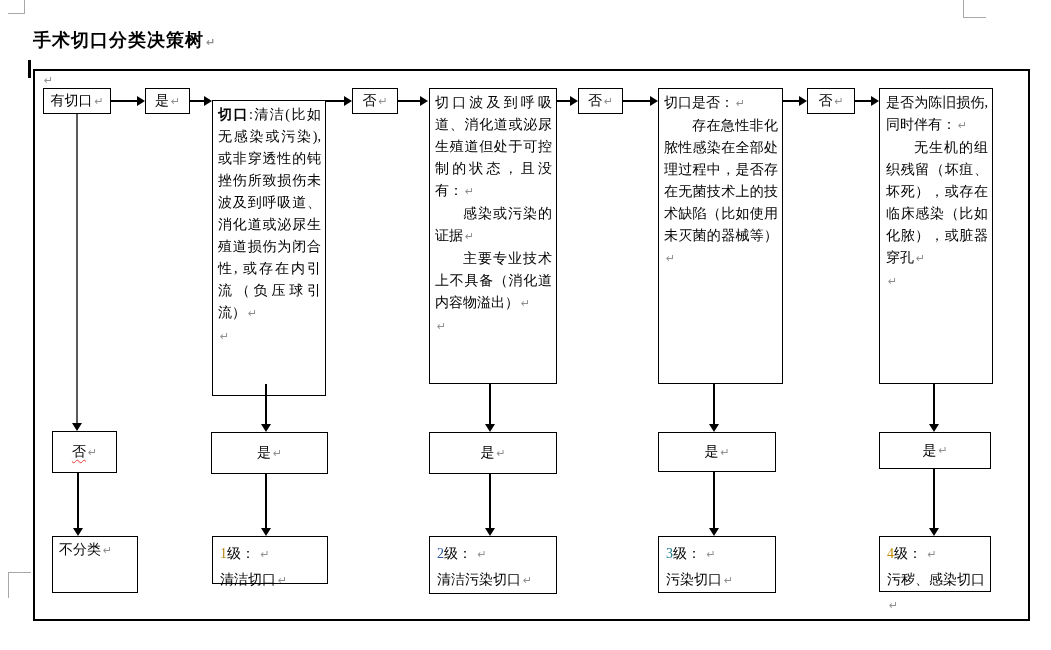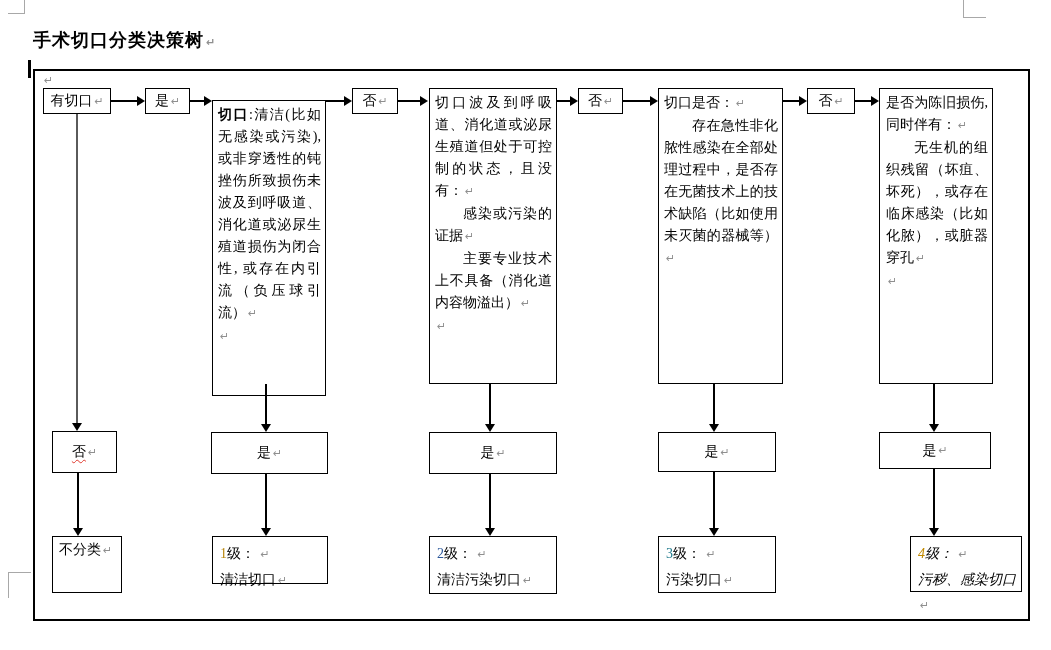--- a/index.html
+++ b/index.html
@@ -90,21 +90,21 @@
   <div class="wbox bigq" style="left:879px;top:88px;width:114px;height:296px;padding-left:6px;">
     <p><span>是否为陈旧损伤,同时伴有：</span><span class="pc">↵</span></p>
     <p class="ind"><span>无生机的组织残留（坏疽、坏死），或存在临床感染（比如化脓），或脏器穿孔</span><span class="pc">↵</span></p>
     <p><span class="pc">↵</span></p>
   </div>
 
   <div class="wbox cbox" style="left:52px;top:431px;width:65px;height:42px;">
       <span class="sq">否</span>
       <span class="pc">↵</span>
     </div>
-  <div class="wbox tl" style="left:52px;top:536px;width:70px;height:57px;"><span>不分类</span><span class="pc">↵</span></div>
+  <div class="wbox tl" style="left:52px;top:536px;width:86px;height:57px;"><span>不分类</span><span class="pc">↵</span></div>
 
   <div class="wbox cbox" style="left:211px;top:432px;width:117px;height:42px;">
       <span>是</span>
       <span class="pc">↵</span>
     </div>
   <div class="wbox cbox" style="left:429px;top:432px;width:128px;height:42px;">
       <span>是</span>
       <span class="pc">↵</span>
     </div>
   <div class="wbox cbox" style="left:658px;top:432px;width:118px;height:40px;">
@@ -121,21 +121,21 @@
     <div><span>清洁切口</span><span class="pc">↵</span></div>
   </div>
   <div class="wbox lvl" style="left:429px;top:536px;width:128px;height:58px;">
     <div><span class="n2">2</span><span>级：</span> <span class="pc">↵</span></div>
     <div><span>清洁污染切口</span><span class="pc">↵</span></div>
   </div>
   <div class="wbox lvl" style="left:658px;top:536px;width:118px;height:57px;">
     <div><span class="n3">3</span><span>级：</span> <span class="pc">↵</span></div>
     <div><span>污染切口</span><span class="pc">↵</span></div>
   </div>
-  <div class="wbox lvl" style="left:910px;top:536px;width:112px;height:56px;font-style:italic;">
+  <div class="wbox lvl" style="left:879px;top:536px;width:112px;height:56px;">
     <div><span class="n4">4</span><span>级：</span> <span class="pc">↵</span></div>
     <div><span>污秽、感染切口</span><span class="pc">↵</span></div>
   </div>
 
   <div class="hline" style="left:111px;top:100px;width:27px;"></div>
     <div class="head-r" style="left:137px;top:96px;"></div>
   <div class="hline" style="left:190px;top:100px;width:15px;"></div>
     <div class="head-r" style="left:204px;top:96px;"></div>
   <div class="hline" style="left:326px;top:100px;width:19px;"></div>
     <div class="head-r" style="left:344px;top:96px;"></div>

